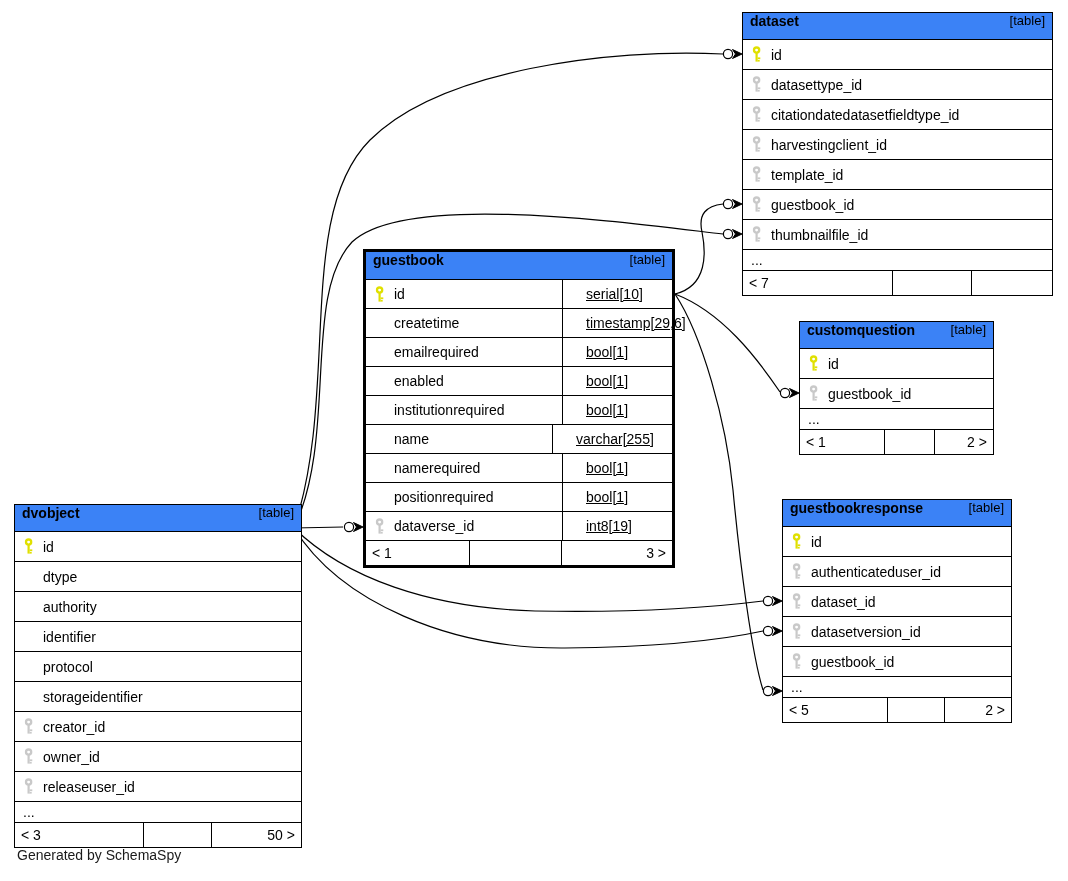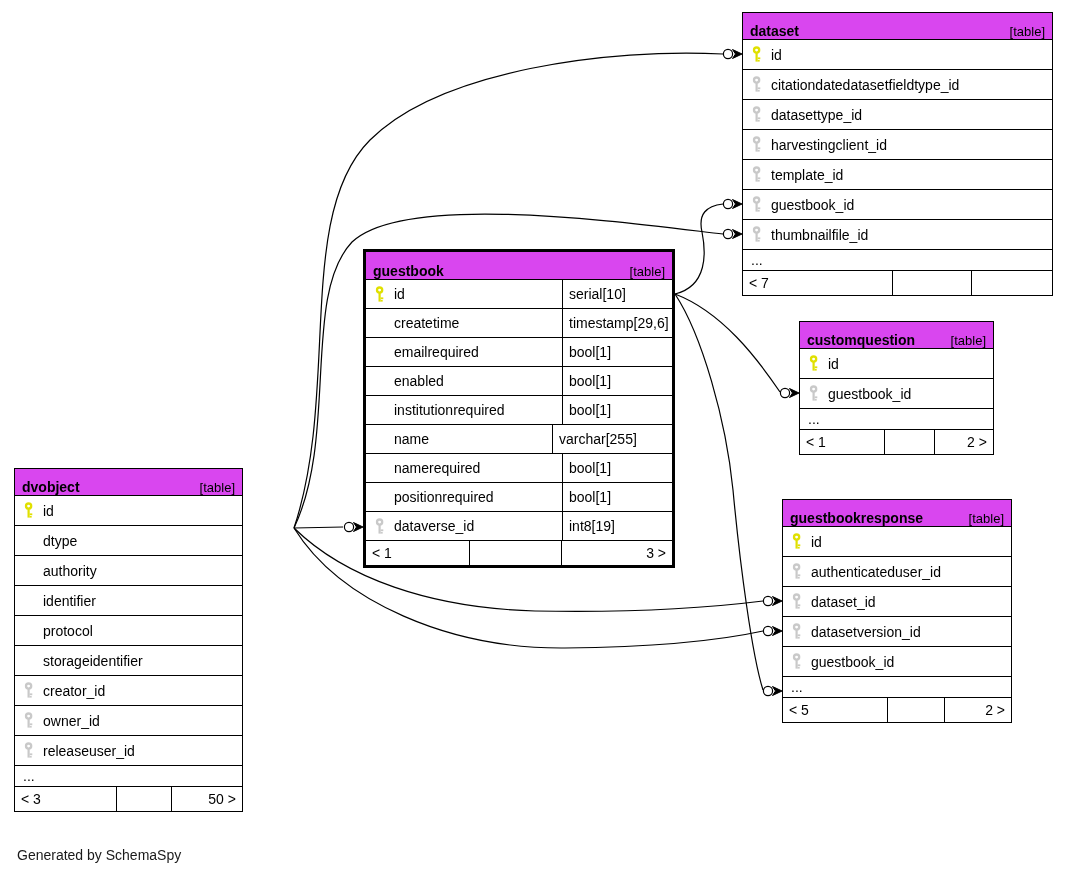--- a/index.html
+++ b/index.html
@@ -10,35 +10,35 @@
   #edges{position:absolute;left:0;top:0;width:1068px;height:881px;}
   #edges path{fill:none;stroke:#000;stroke-width:1.2;}
   #edges circle{fill:#fff;stroke:#000;stroke-width:1.2;}
   #edges polygon{fill:#000;stroke:#000;}
 
   .db-table{
     position:absolute;background:#fff;border:1px solid #000;box-sizing:border-box;
   }
   .db-table.emphasized{border:3px solid #000;}
   .tbl-header{
-    display:flex;justify-content:space-between;align-items:flex-end;
-    background:#d946ef;border-bottom:1px solid #000;padding:0 7px;box-sizing:border-box;
+    display:flex;justify-content:space-between;align-items:flex-start;
+    background:#3b82f6;border-bottom:1px solid #000;padding:0 7px;box-sizing:border-box;
   }
   .tbl-name{font-weight:bold;font-size:14px;cursor:pointer;}
   .tbl-tag{font-size:13px;}
   .tbl-row{
     display:flex;align-items:center;border-bottom:1px solid #000;box-sizing:border-box;
     font-size:14px;background:#fff;
   }
   .name-cell{display:flex;align-items:center;flex:1;height:100%;min-width:0;}
   .key-slot{width:28px;display:flex;justify-content:center;align-items:center;flex:0 0 28px;}
   .col-name{white-space:nowrap;overflow:hidden;}
   .type-cell{
     height:100%;display:flex;align-items:center;border-left:1px solid #000;
-    box-sizing:border-box;padding-left:6px;font-size:14px;flex:0 0 auto;white-space:nowrap;
+    box-sizing:border-box;padding-left:23px;font-size:14px;flex:0 0 auto;white-space:nowrap;text-decoration:underline;
   }
   .ellipsis-row{
     height:21px;display:flex;align-items:center;padding-left:8px;
     border-bottom:1px solid #000;font-size:14px;box-sizing:border-box;
   }
   .tbl-footer{display:flex;height:24px;font-size:14px;box-sizing:border-box;}
   .tbl-footer .fcell{
     display:flex;align-items:center;box-sizing:border-box;padding:0 6px;height:100%;
     border-right:1px solid #000;
   }
@@ -99,34 +99,34 @@
       <div class="tbl-row" style="height: 30px;">
         <div class="name-cell">
           <span class="key-slot">
             <svg width="12" height="17" viewBox="0 0 12 17">
               <circle cx="5.6" cy="4.1" r="2.6" fill="none" stroke="#c9c9c9" stroke-width="2.3"></circle>
               <rect x="4.5" y="6.4" width="2.2" height="9.2" fill="#c9c9c9"></rect>
               <rect x="6.6" y="11.4" width="2.7" height="1.8" fill="#c9c9c9"></rect>
               <rect x="6.6" y="14.0" width="2.1" height="1.6" fill="#c9c9c9"></rect>
             </svg>
           </span>
+          <span class="col-name">datasettype_id</span>
+        </div>
+      </div>
+      <div class="tbl-row" style="height: 30px;">
+        <div class="name-cell">
+          <span class="key-slot">
+            <svg width="12" height="17" viewBox="0 0 12 17">
+              <circle cx="5.6" cy="4.1" r="2.6" fill="none" stroke="#c9c9c9" stroke-width="2.3"></circle>
+              <rect x="4.5" y="6.4" width="2.2" height="9.2" fill="#c9c9c9"></rect>
+              <rect x="6.6" y="11.4" width="2.7" height="1.8" fill="#c9c9c9"></rect>
+              <rect x="6.6" y="14.0" width="2.1" height="1.6" fill="#c9c9c9"></rect>
+            </svg>
+          </span>
           <span class="col-name">citationdatedatasetfieldtype_id</span>
-        </div>
-      </div>
-      <div class="tbl-row" style="height: 30px;">
-        <div class="name-cell">
-          <span class="key-slot">
-            <svg width="12" height="17" viewBox="0 0 12 17">
-              <circle cx="5.6" cy="4.1" r="2.6" fill="none" stroke="#c9c9c9" stroke-width="2.3"></circle>
-              <rect x="4.5" y="6.4" width="2.2" height="9.2" fill="#c9c9c9"></rect>
-              <rect x="6.6" y="11.4" width="2.7" height="1.8" fill="#c9c9c9"></rect>
-              <rect x="6.6" y="14.0" width="2.1" height="1.6" fill="#c9c9c9"></rect>
-            </svg>
-          </span>
-          <span class="col-name">datasettype_id</span>
         </div>
       </div>
       <div class="tbl-row" style="height: 30px;">
         <div class="name-cell">
           <span class="key-slot">
             <svg width="12" height="17" viewBox="0 0 12 17">
               <circle cx="5.6" cy="4.1" r="2.6" fill="none" stroke="#c9c9c9" stroke-width="2.3"></circle>
               <rect x="4.5" y="6.4" width="2.2" height="9.2" fill="#c9c9c9"></rect>
               <rect x="6.6" y="11.4" width="2.7" height="1.8" fill="#c9c9c9"></rect>
               <rect x="6.6" y="14.0" width="2.1" height="1.6" fill="#c9c9c9"></rect>
@@ -300,21 +300,21 @@
           <span class="col-name">guestbook_id</span>
         </div>
       </div>
       <div class="ellipsis-row">...</div>
       <div class="tbl-footer">
         <div class="fcell" style="width: 44%;">&lt; 1</div>
         <div class="fcell" style="width: 26%;"></div>
         <div class="fcell" style="width: 30%;">2 &gt;</div>
       </div>
     </div>
-    <div class="db-table" style="left: 14px; top: 468px; width: 229px;">
+    <div class="db-table" style="left: 14px; top: 504px; width: 288px;">
       <div class="tbl-header" style="height: 27px;">
         <span class="tbl-name">dvobject</span>
         <span class="tbl-tag">[table]</span>
       </div>
       <div class="tbl-row" style="height: 30px;">
         <div class="name-cell">
           <span class="key-slot">
             <svg width="12" height="17" viewBox="0 0 12 17">
               <circle cx="5.6" cy="4.1" r="2.6" fill="none" stroke="#e0e000" stroke-width="2.3"></circle>
               <rect x="4.5" y="6.4" width="2.2" height="9.2" fill="#e0e000"></rect>

